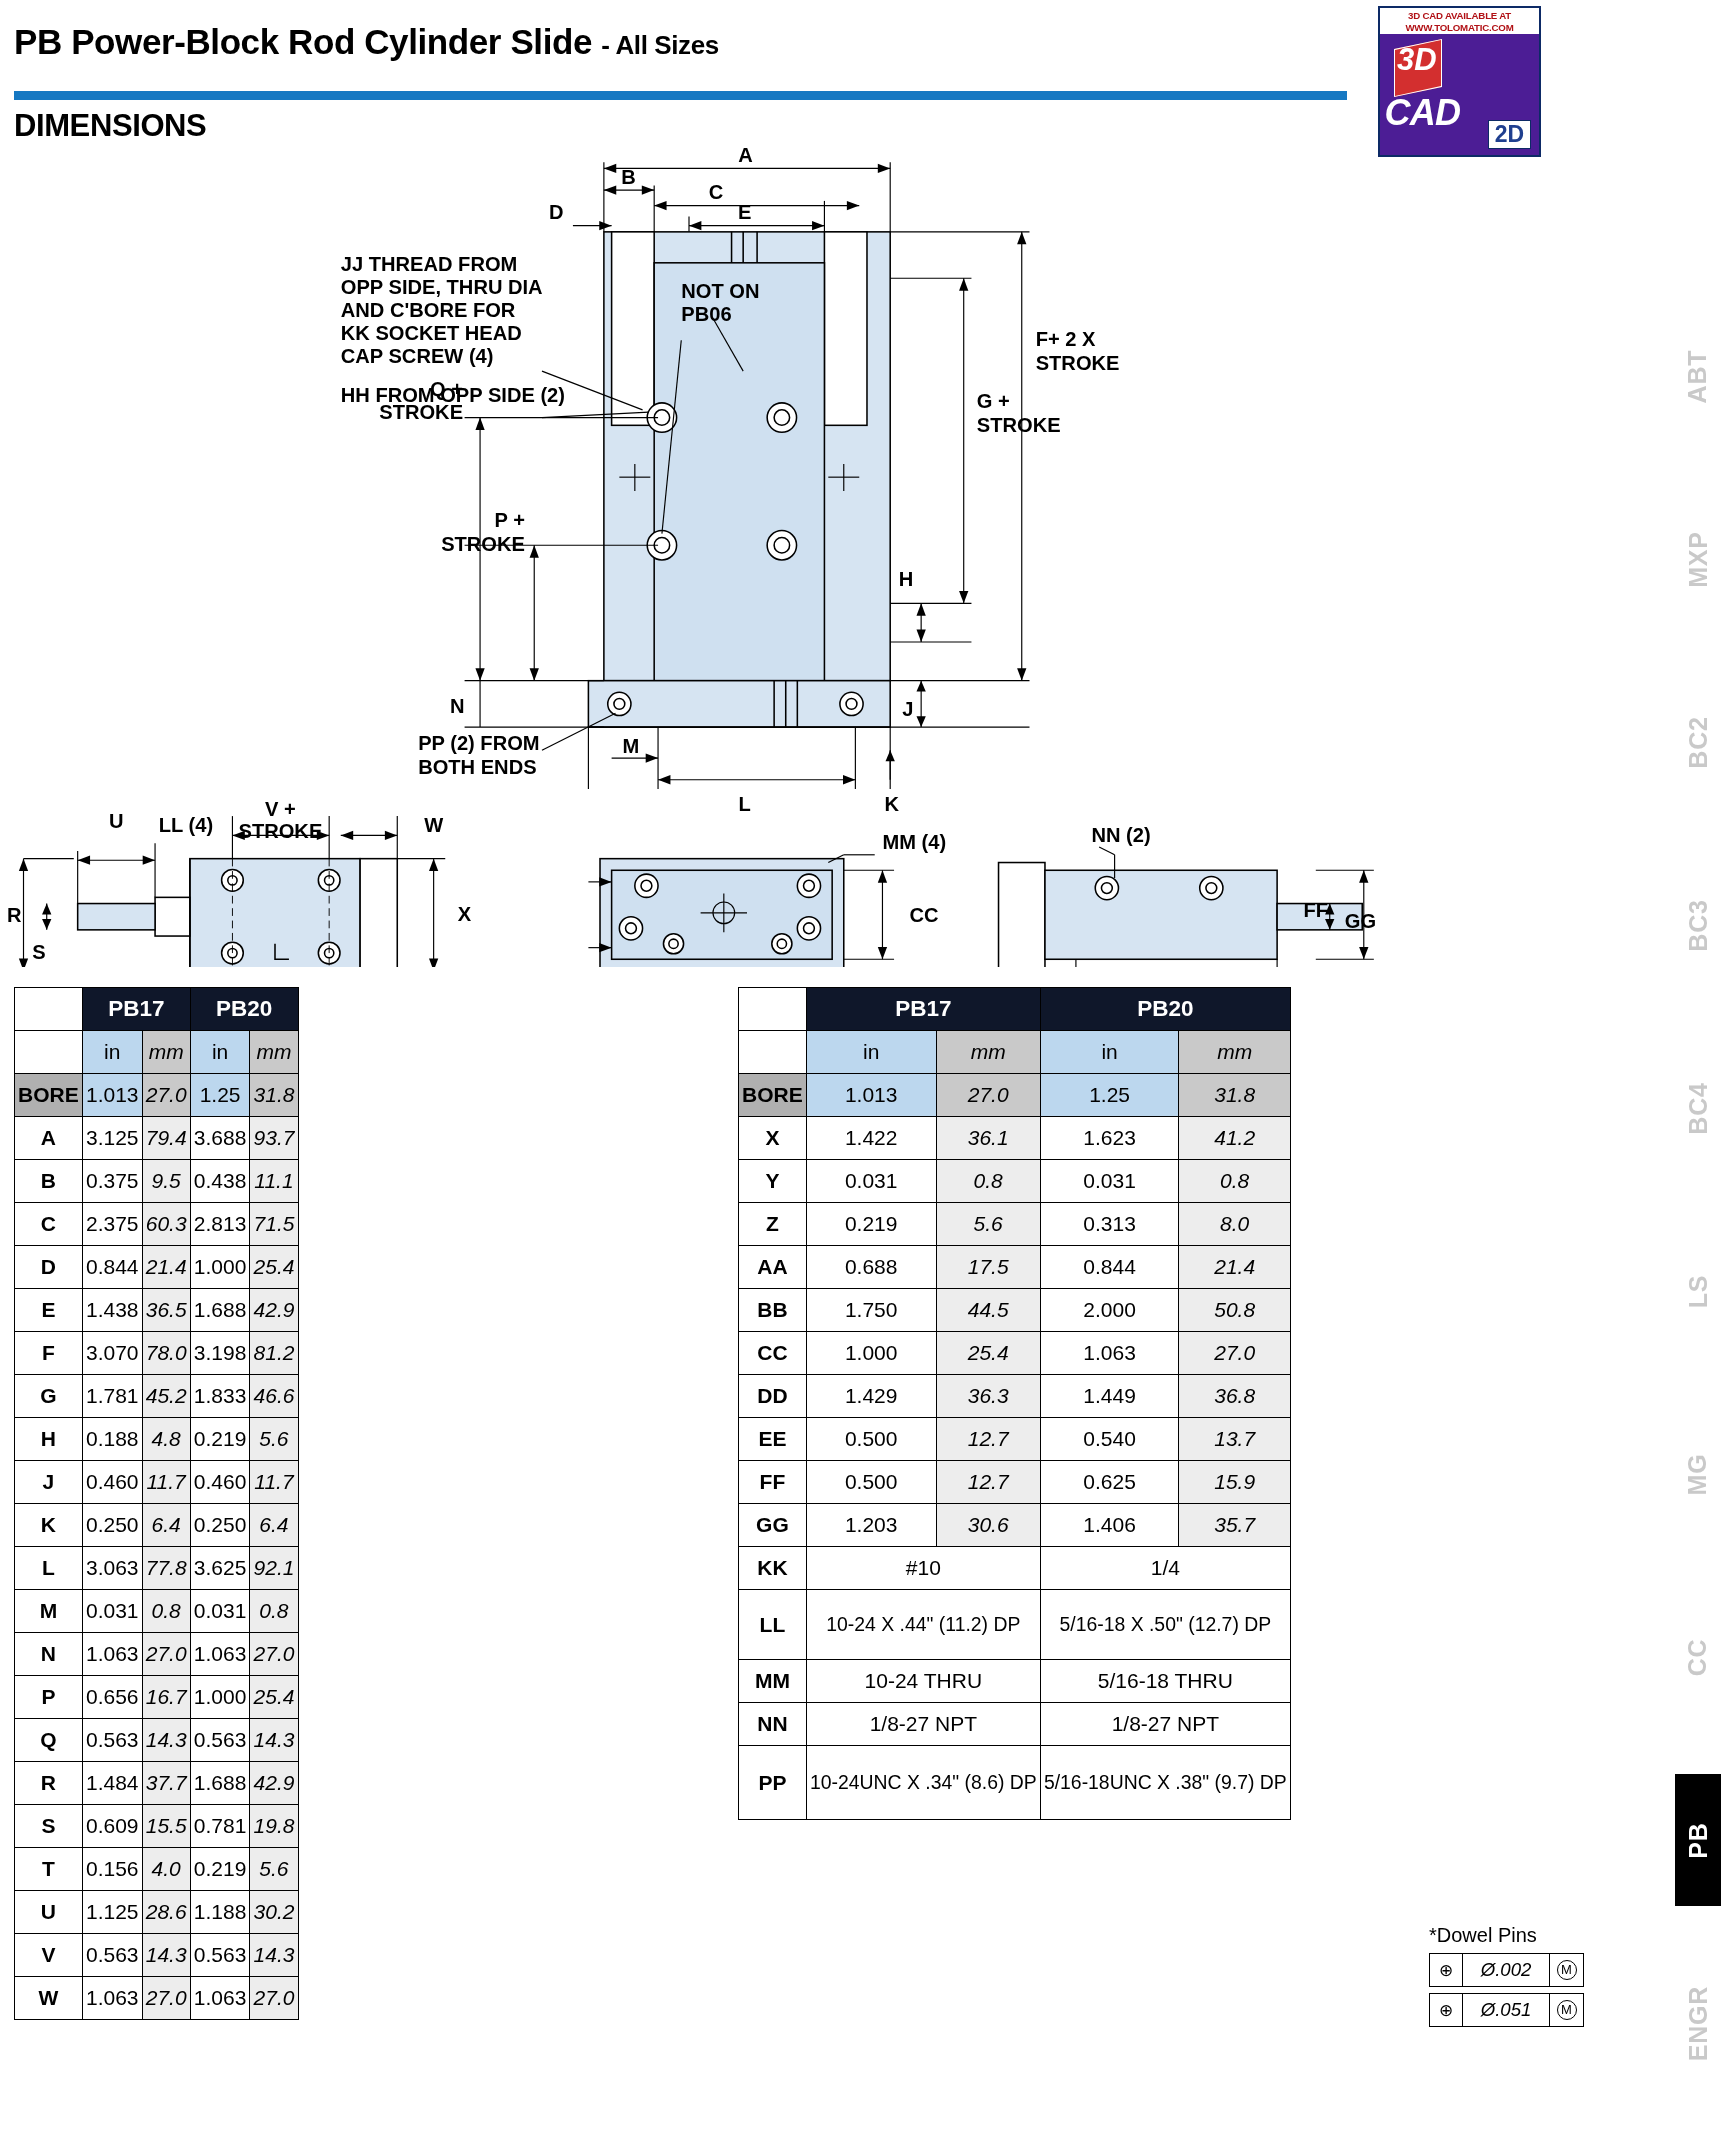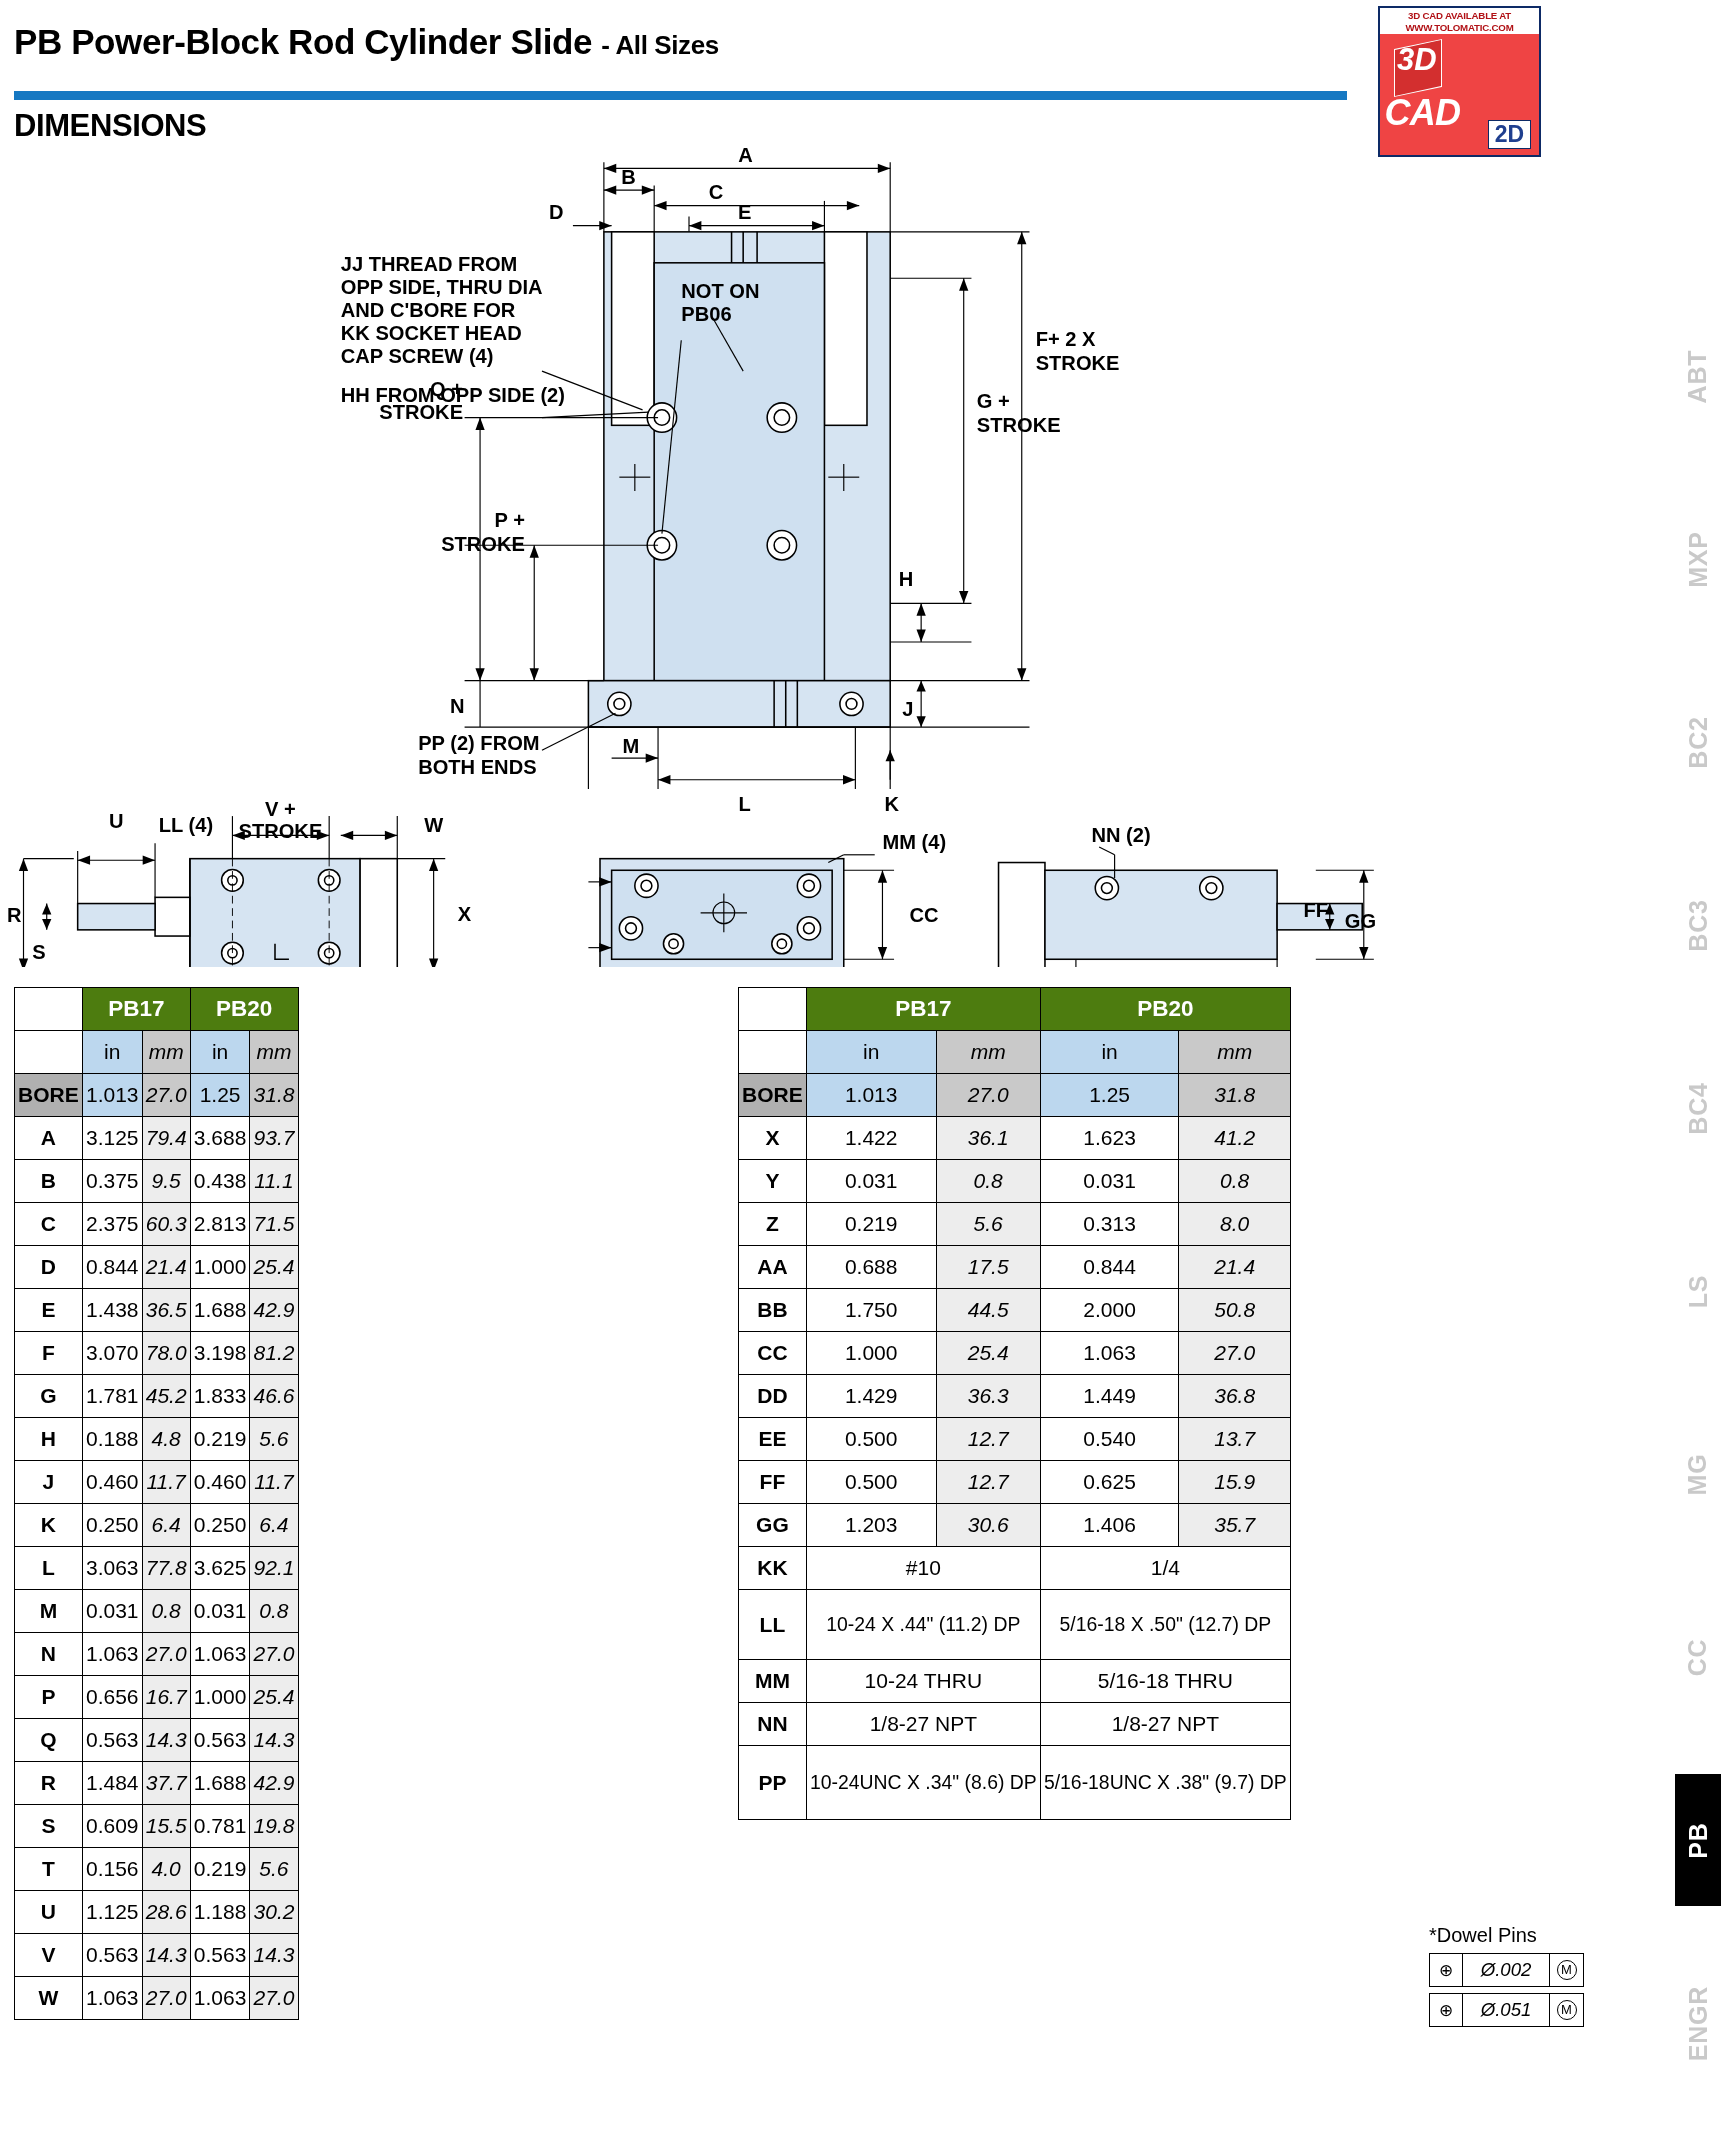--- a/index.html
+++ b/index.html
@@ -43,21 +43,21 @@
     font-size: 31px;
     font-weight: bold;
     letter-spacing: -0.4px;
   }
 
   
   .cad-badge {
     position: absolute;
     left: 1378px; top: 6.2px;
     width: 163px; height: 151px;
-    background: #ef4444;
+    background: #4c1d95;
     border: 2.3px solid #0d2a66;
   }
   .cad-badge .cad-top {
     background: #ffffff;
     color: #b11116;
     font-size: 9.7px;
     font-weight: bold;
     text-align: center;
     line-height: 1.15;
     padding: 2.3px 1.5px 1.5px;
@@ -118,21 +118,21 @@
     border-collapse: collapse;
     font-size: 21px;
   }
   table.dim td, table.dim th {
     border: 1.5px solid #000;
     text-align: center;
     padding: 5.4px 3.1px;
     height: 43px;
   }
   .hdr-blue {
-    background: #4d7c0f;
+    background: #0f172a;
     color: #fff;
     font-weight: bold;
     font-size: 22.5px;
   }
   .unit-in { background: #bcd7ee; font-style: normal; }
   .unit-mm { background: #c9c9c9; font-style: italic; }
   .bore-label { background: #b0b0b0; font-weight: bold; }
   .bore-in { background: #bcd7ee; }
   .bore-mm { background: #c9c9c9; font-style: italic; }
   .rowlabel { font-weight: bold; background: #fff; }

